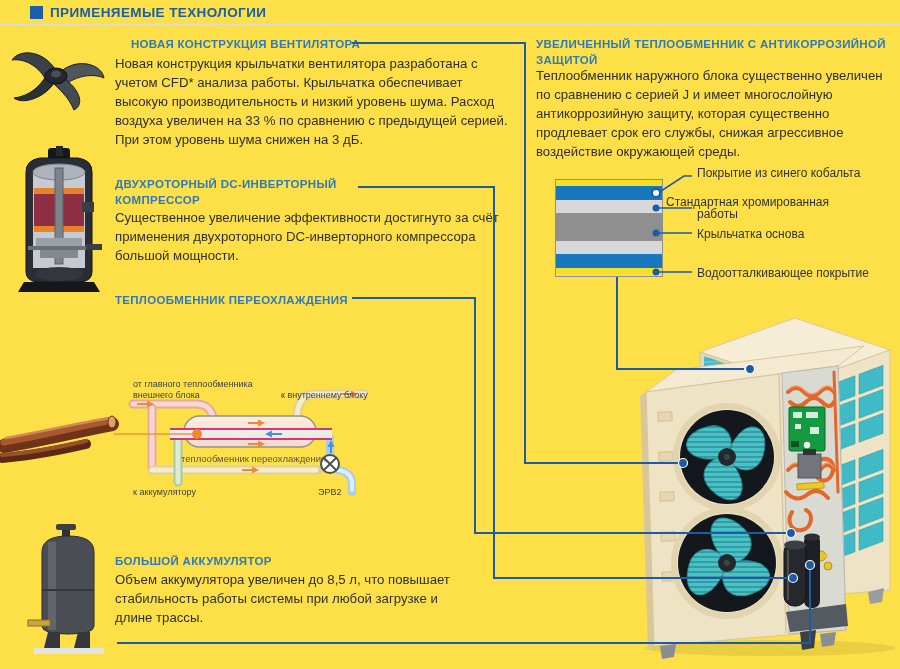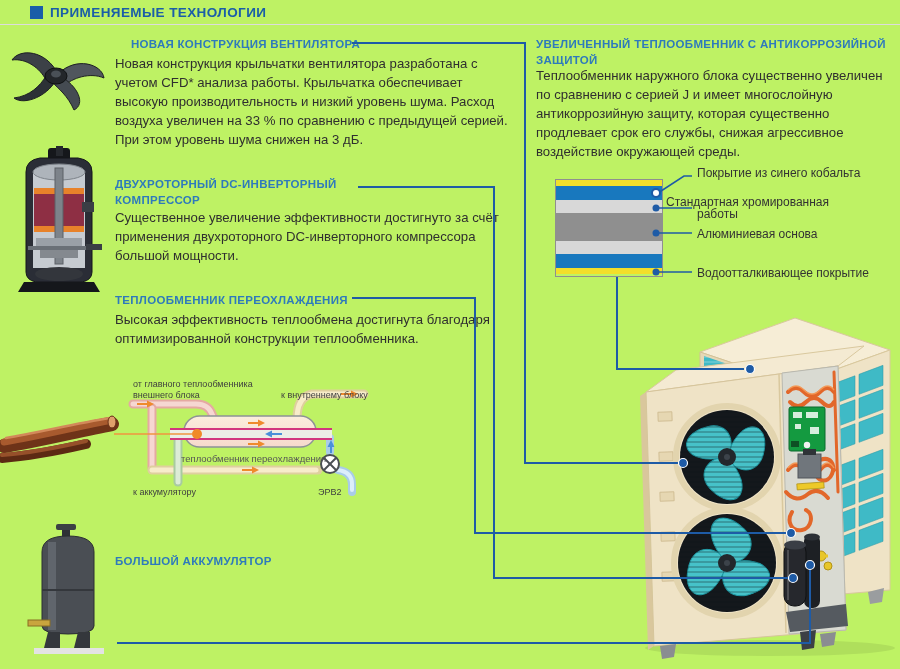--- a/index.html
+++ b/index.html
@@ -1,16 +1,16 @@
 <!DOCTYPE html>
 <html><head>
 <meta charset="utf-8">
 <style>
   html,body{margin:0;padding:0;background:#fff;}
-  .page{position:relative;width:900px;height:669px;background:#bef264;overflow:hidden;
+  .page{position:relative;width:900px;height:669px;background:#fde047;overflow:hidden;
         font-family:"Liberation Sans", sans-serif;}
   .abs{position:absolute;}
   .hdr-title{font-size:13.5px;font-weight:bold;color:#1a5ea8;letter-spacing:.4px;}
   .hdr-sq{width:13px;height:13px;background:#1a5ea8;}
   .hdr-rule{height:1px;background:#dcdcdc;}
   .sec-title{font-size:11.5px;font-weight:bold;color:#2e7abc;letter-spacing:.3px;line-height:16px;}
   .sec-body{font-size:13.2px;color:#2f2f2f;line-height:19px;}
   .layer-label{font-size:12px;color:#333;line-height:12px;}
   .ovl{pointer-events:none;}
 </style>
@@ -23,40 +23,40 @@
   <div class="abs hdr-title" style="left:50px;top:5px;">ПРИМЕНЯЕМЫЕ ТЕХНОЛОГИИ</div>
   <div class="abs hdr-rule" style="left:0;top:24px;width:900px;"></div>
 
   <div class="abs sec-title" style="left:131px;top:36px;width:260px;">НОВАЯ КОНСТРУКЦИЯ ВЕНТИЛЯТОРА</div>
   <div class="abs sec-body" style="left:115px;top:54px;width:396px;">Новая конструкция крыльчатки вентилятора разработана с учетом CFD* анализа работы. Крыльчатка обеспечивает высокую производительность и низкий уровень шума. Расход воздуха увеличен на 33 % по сравнению с предыдущей серией. При этом уровень шума снижен на 3 дБ.</div>
 
   <div class="abs sec-body" style="left:115px;top:208px;width:396px;">Существенное увеличение эффективности достигнуто за счёт применения двухроторного DC-инверторного компрессора большой мощности.</div>
   <div class="abs sec-title" style="left:115px;top:176px;width:255px;">ДВУХРОТОРНЫЙ DC-ИНВЕРТОРНЫЙ КОМПРЕССОР</div>
 
   <div class="abs sec-title" style="left:115px;top:292px;width:280px;">ТЕПЛООБМЕННИК ПЕРЕОХЛАЖДЕНИЯ</div>
-  <div class="abs sec-body" style="left:115px;top:310px;width:390px;">Высокая эффективность теплообмена достигнута благодаря оптимизированной конструкции теплообменника.</div>
 
   <div class="abs sec-title" style="left:115px;top:553px;width:280px;">БОЛЬШОЙ АККУМУЛЯТОР</div>
+  <div class="abs sec-body" style="left:115px;top:570px;width:352px;">Объем аккумулятора увеличен до 8,5 л, что повышает стабильность работы системы при любой загрузке и длине трассы.</div>
 
   <div class="abs sec-title" style="left:536px;top:36px;width:368px;">УВЕЛИЧЕННЫЙ ТЕПЛООБМЕННИК С АНТИКОРРОЗИЙНОЙ ЗАЩИТОЙ</div>
   <div class="abs sec-body" style="left:536px;top:66px;width:362px;">Теплообменник наружного блока существенно увеличен по сравнению с серией J и имеет многослойную антикоррозийную защиту, которая существенно продлевает срок его службы, снижая агрессивное воздействие окружающей среды.</div>
 
   <div class="abs" style="left:556px;top:180px;width:106px;height:96px;outline:1px solid #8f8f8f;">
     <div style="height:6px;background:#f2df2a;"></div>
     <div style="height:14px;background:#1878be;"></div>
     <div style="height:13px;background:#d8d8d8;"></div>
     <div style="height:28px;background:#8f8f8f;"></div>
     <div style="height:13px;background:#d8d8d8;"></div>
     <div style="height:14px;background:#1878be;"></div>
     <div style="height:6px;background:#f2df2a;"></div>
   </div>
   <div class="abs layer-label" style="left:697px;top:167px;">Покрытие из синего кобальта</div>
   <div class="abs layer-label" style="left:666px;top:196px;">Стандартная хромированная</div>
   <div class="abs layer-label" style="left:697px;top:208px;">работы</div>
-  <div class="abs layer-label" style="left:697px;top:228px;">Алюминиевая основа</div>
+  <div class="abs layer-label" style="left:697px;top:228px;">Крыльчатка основа</div>
   <div class="abs layer-label" style="left:697px;top:267px;text-align:right;">Водоотталкивающее покрытие</div>
 
   <svg class="abs" style="left:6px;top:42px;" width="104" height="72" viewBox="0 0 104 72">
     <g stroke="#1d2023" stroke-width="1">
       <path d="M52,32 C40,8 14,6 6,18 C20,16 34,26 40,38 Z" fill="#3c4147"></path>
       <path d="M52,32 C70,14 96,22 98,36 C84,30 66,36 58,44 Z" fill="#50565d"></path>
       <path d="M52,34 C44,54 18,64 8,56 C24,54 34,44 40,34 Z" fill="#2c3136"></path>
       <path d="M54,34 C72,44 80,62 68,68 C62,54 52,46 46,40 Z" fill="#454b52"></path>
     </g>
     <ellipse cx="50" cy="34" rx="11" ry="8" fill="#23262a" stroke="#0f1113"></ellipse>

